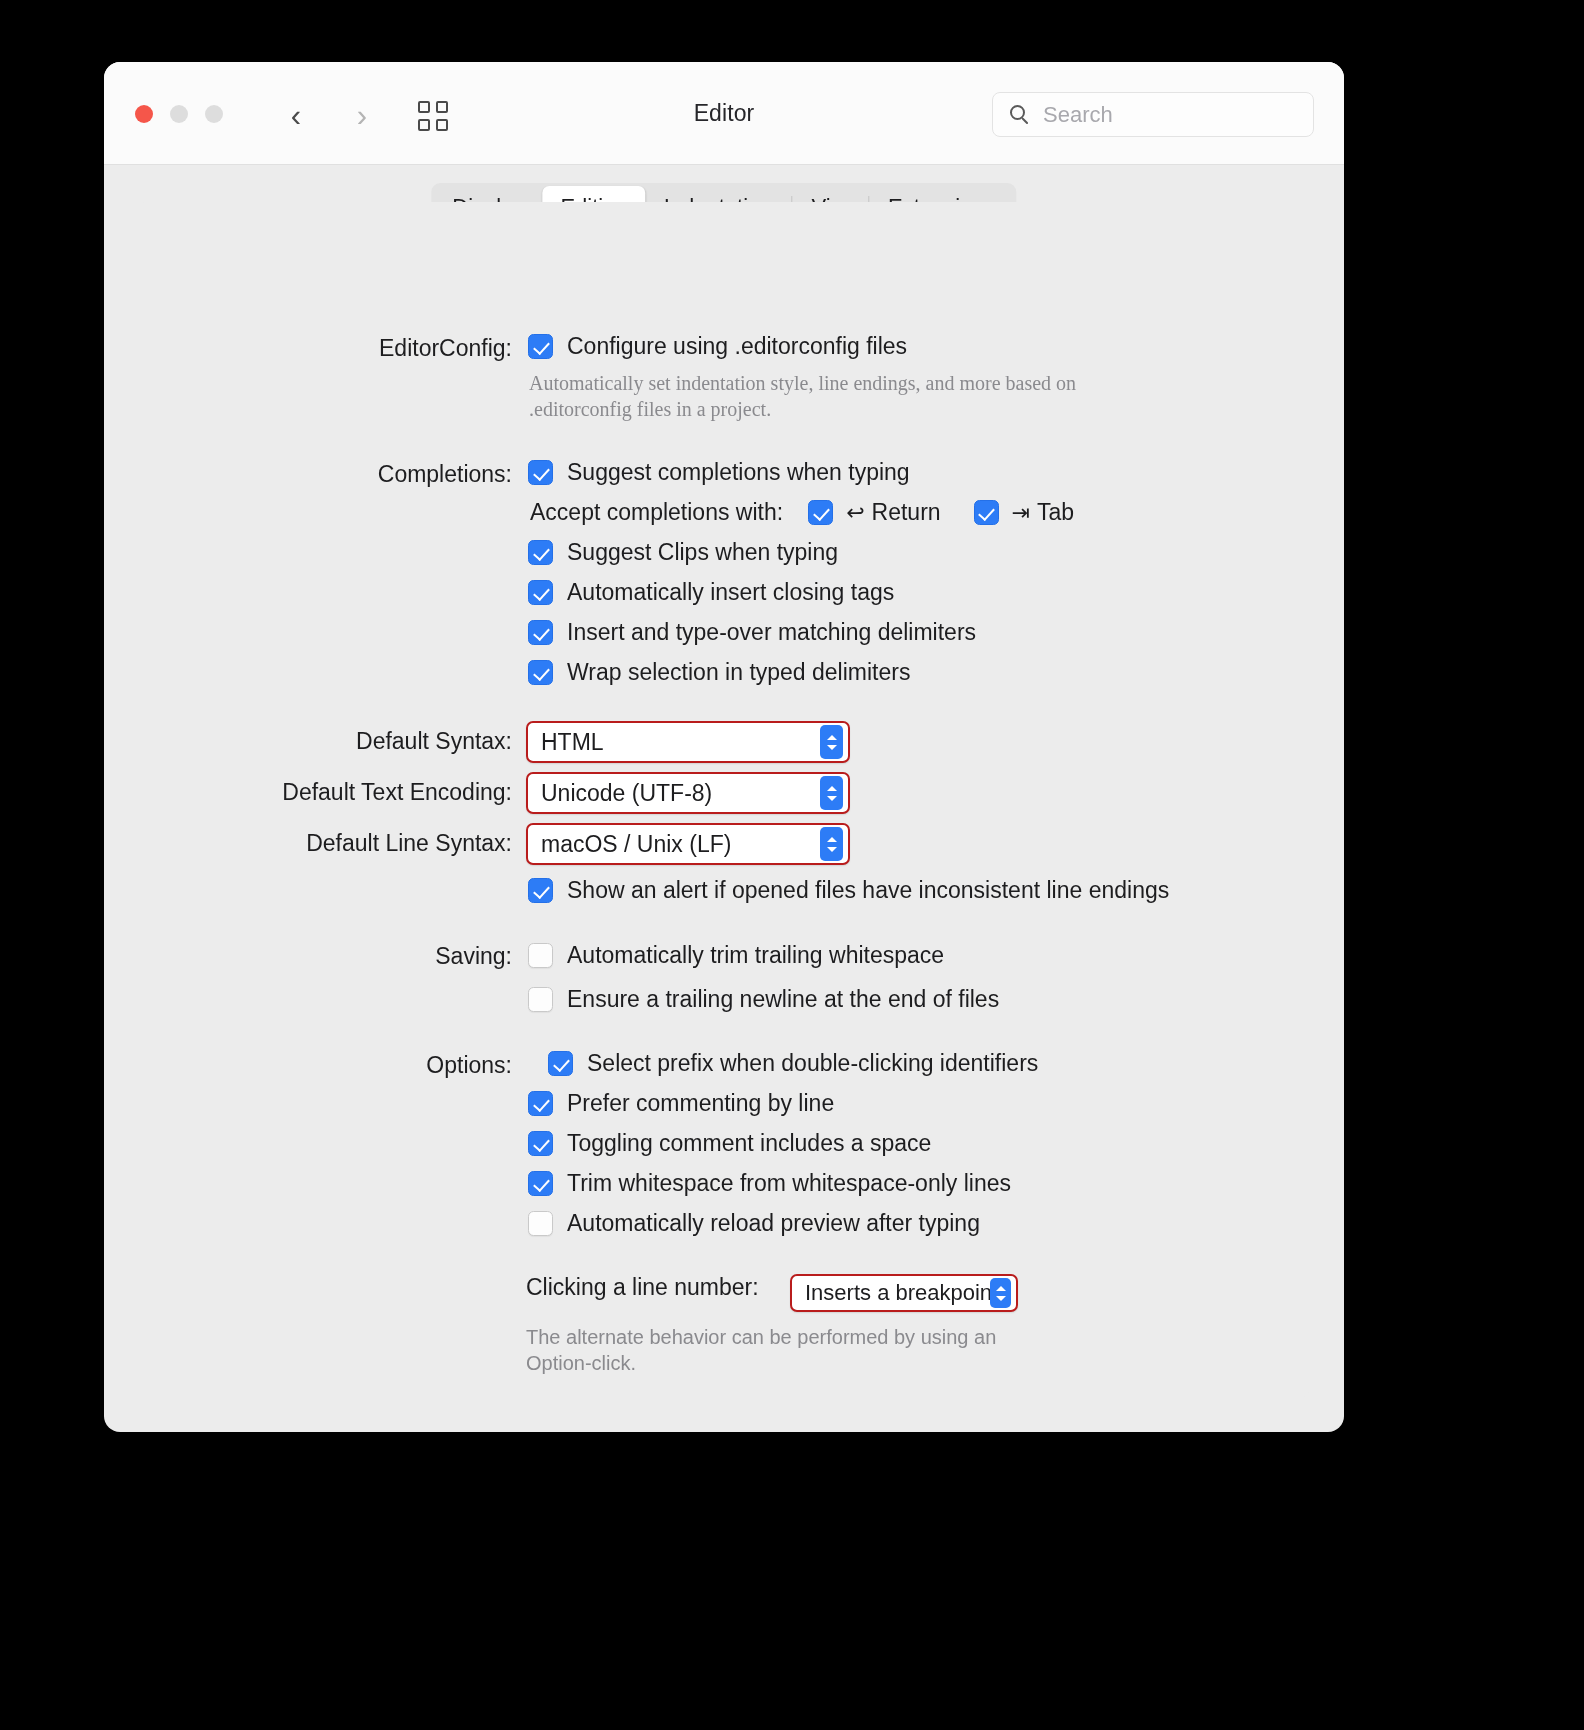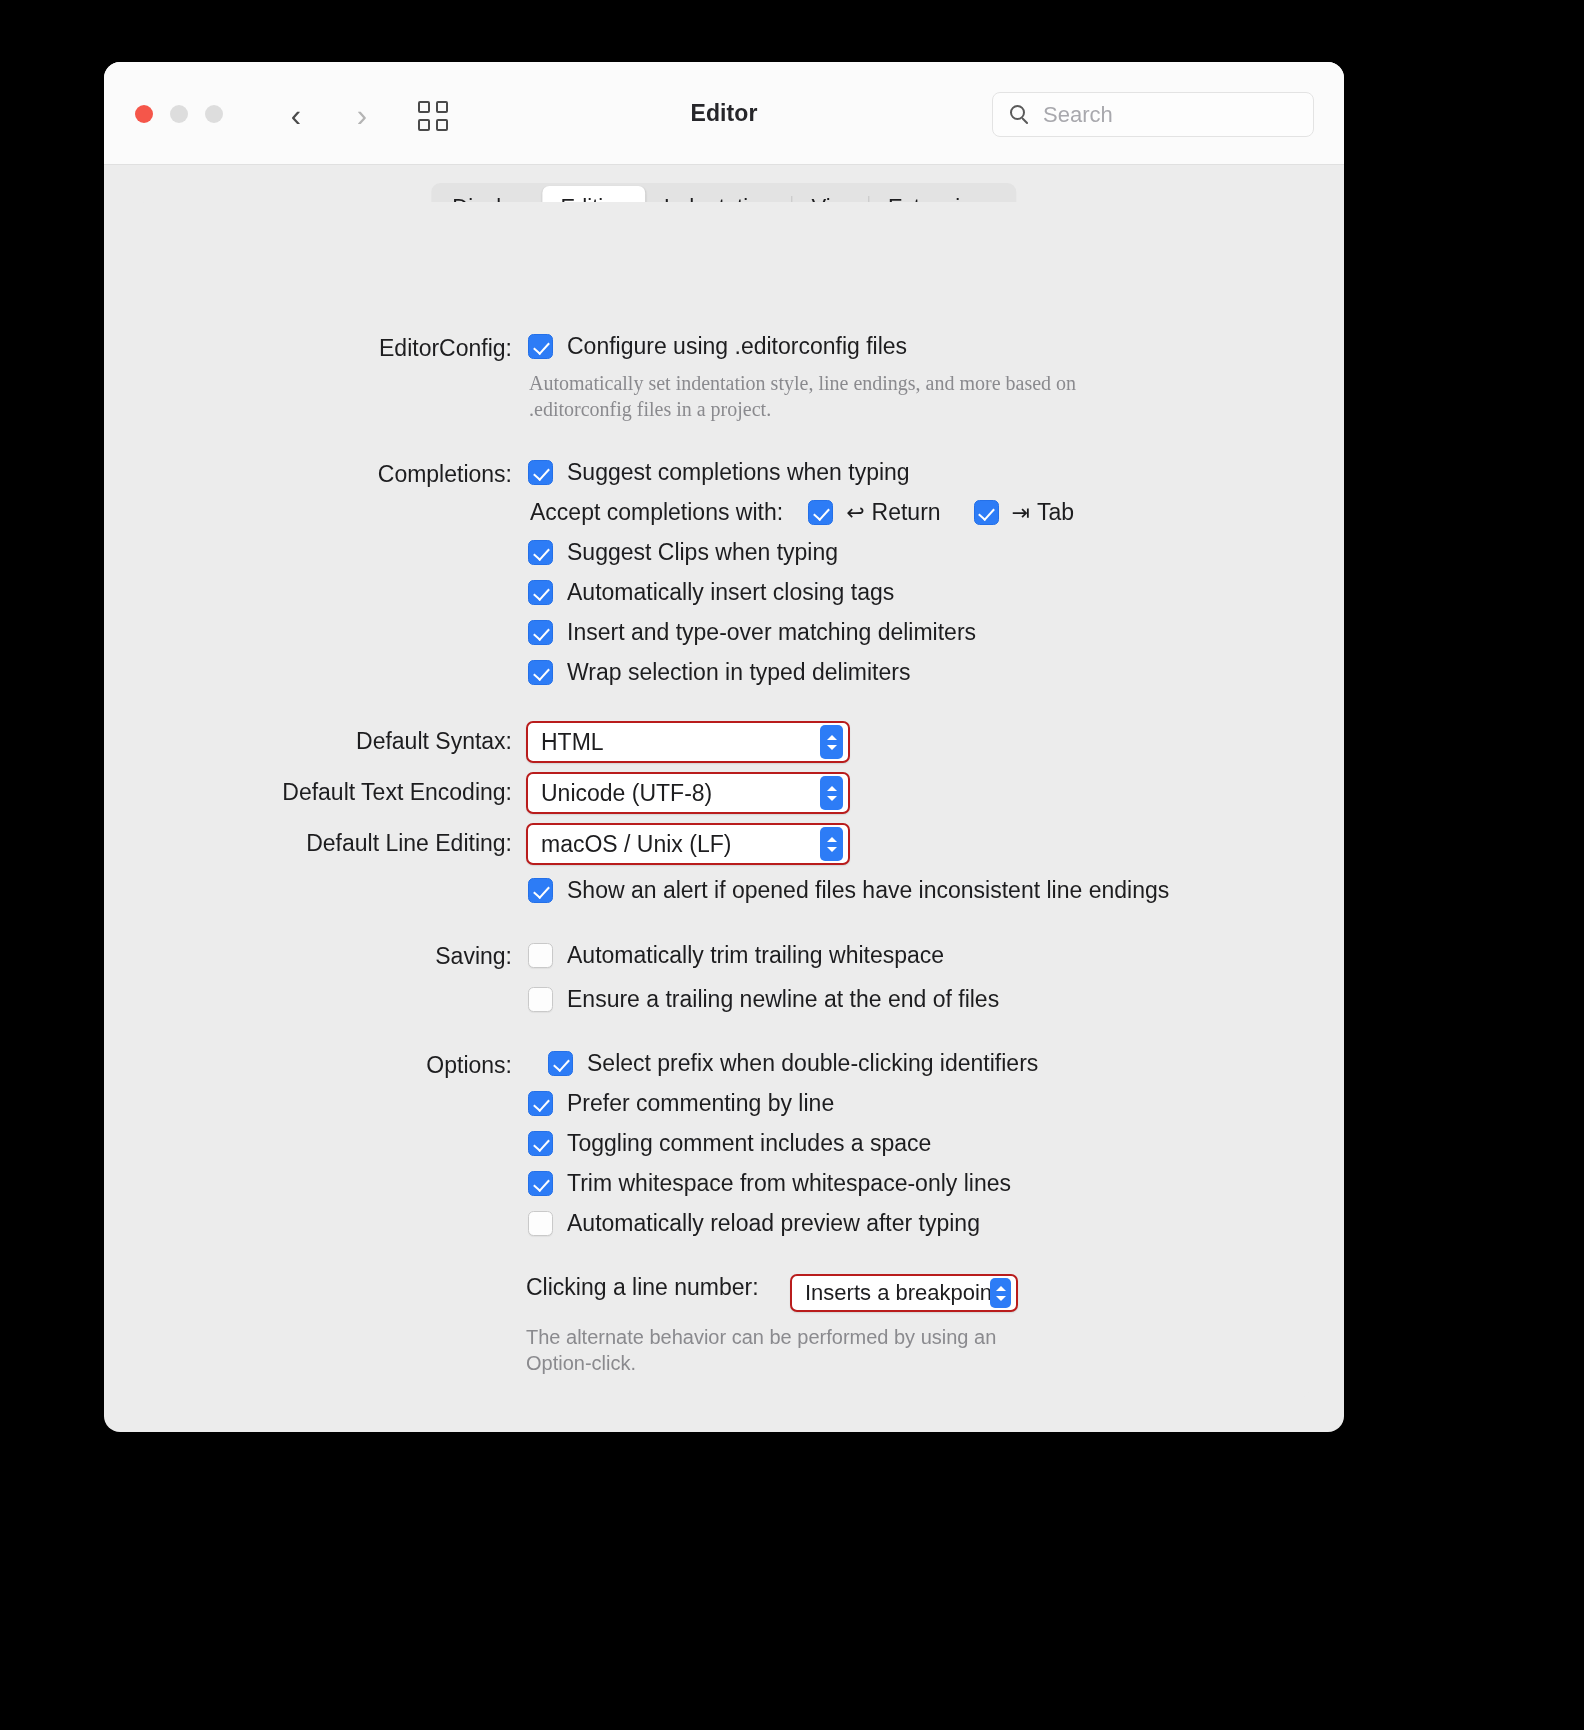--- a/index.html
+++ b/index.html
@@ -91,21 +91,21 @@
   .gridbtn .sq:nth-child(2) { left: 18px; top: 0; }
   .gridbtn .sq:nth-child(3) { left: 0; top: 18px; }
   .gridbtn .sq:nth-child(4) { left: 18px; top: 18px; }
 
   .win-title {
     position: absolute;
     left: 0; right: 0;
     top: 38px;
     text-align: center;
     font-size: 23px;
-    font-weight: bold;
+    font-weight: normal;
     color: #26262a;
     letter-spacing: 0.1px;
   }
 
   .search-field {
     position: absolute;
     right: 30px;
     top: 30px;
     width: 322px;
     height: 45px;
@@ -417,21 +417,21 @@
 
       <div class="rowlabel" style="left:0; width:374px; top:577px;">Default Text Encoding:</div>
       <div class="popup" style="position:absolute; left:388px; top:570px; width:324px;">
         <span class="val">Unicode (UTF-8)</span>
         <span class="chev">
             <span class="up"></span>
             <span class="dn"></span>
           </span>
       </div>
 
-      <div class="rowlabel" style="left:0; width:374px; top:628px;">Default Line Editing:</div>
+      <div class="rowlabel" style="left:0; width:374px; top:628px;">Default Line Syntax:</div>
       <div class="popup" style="position:absolute; left:388px; top:621px; width:324px;">
         <span class="val">macOS / Unix (LF)</span>
         <span class="chev">
             <span class="up"></span>
             <span class="dn"></span>
           </span>
       </div>
 
       <div class="row" style="left:390px; top:675px;">
         <span class="cb on"></span>

